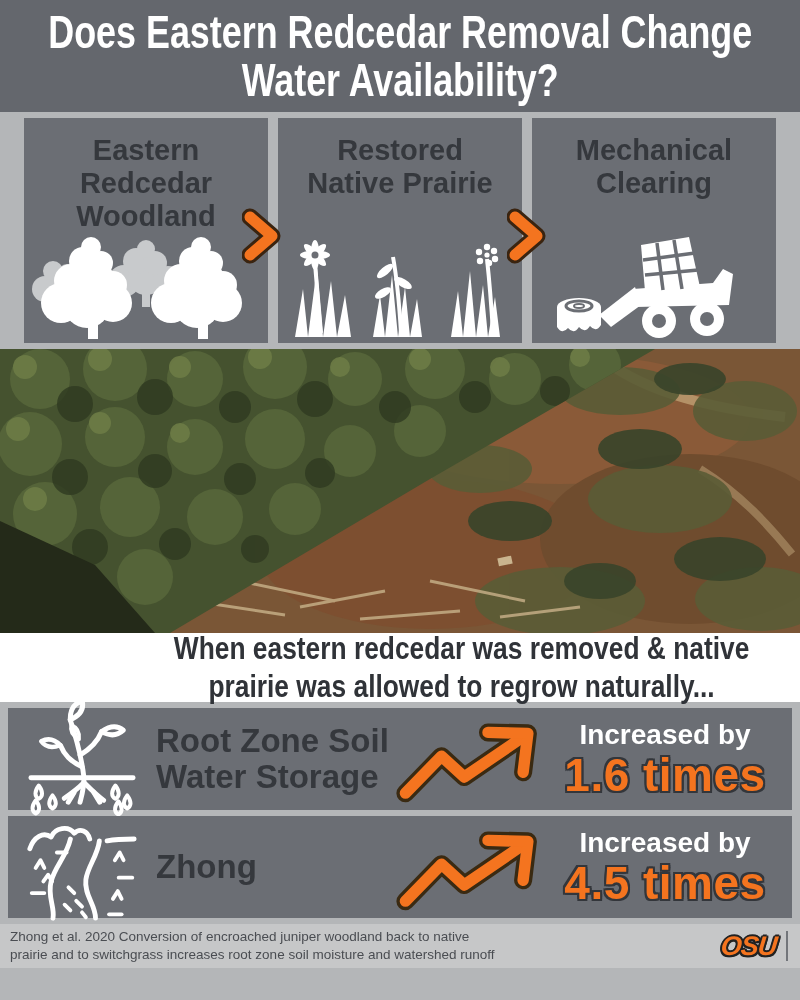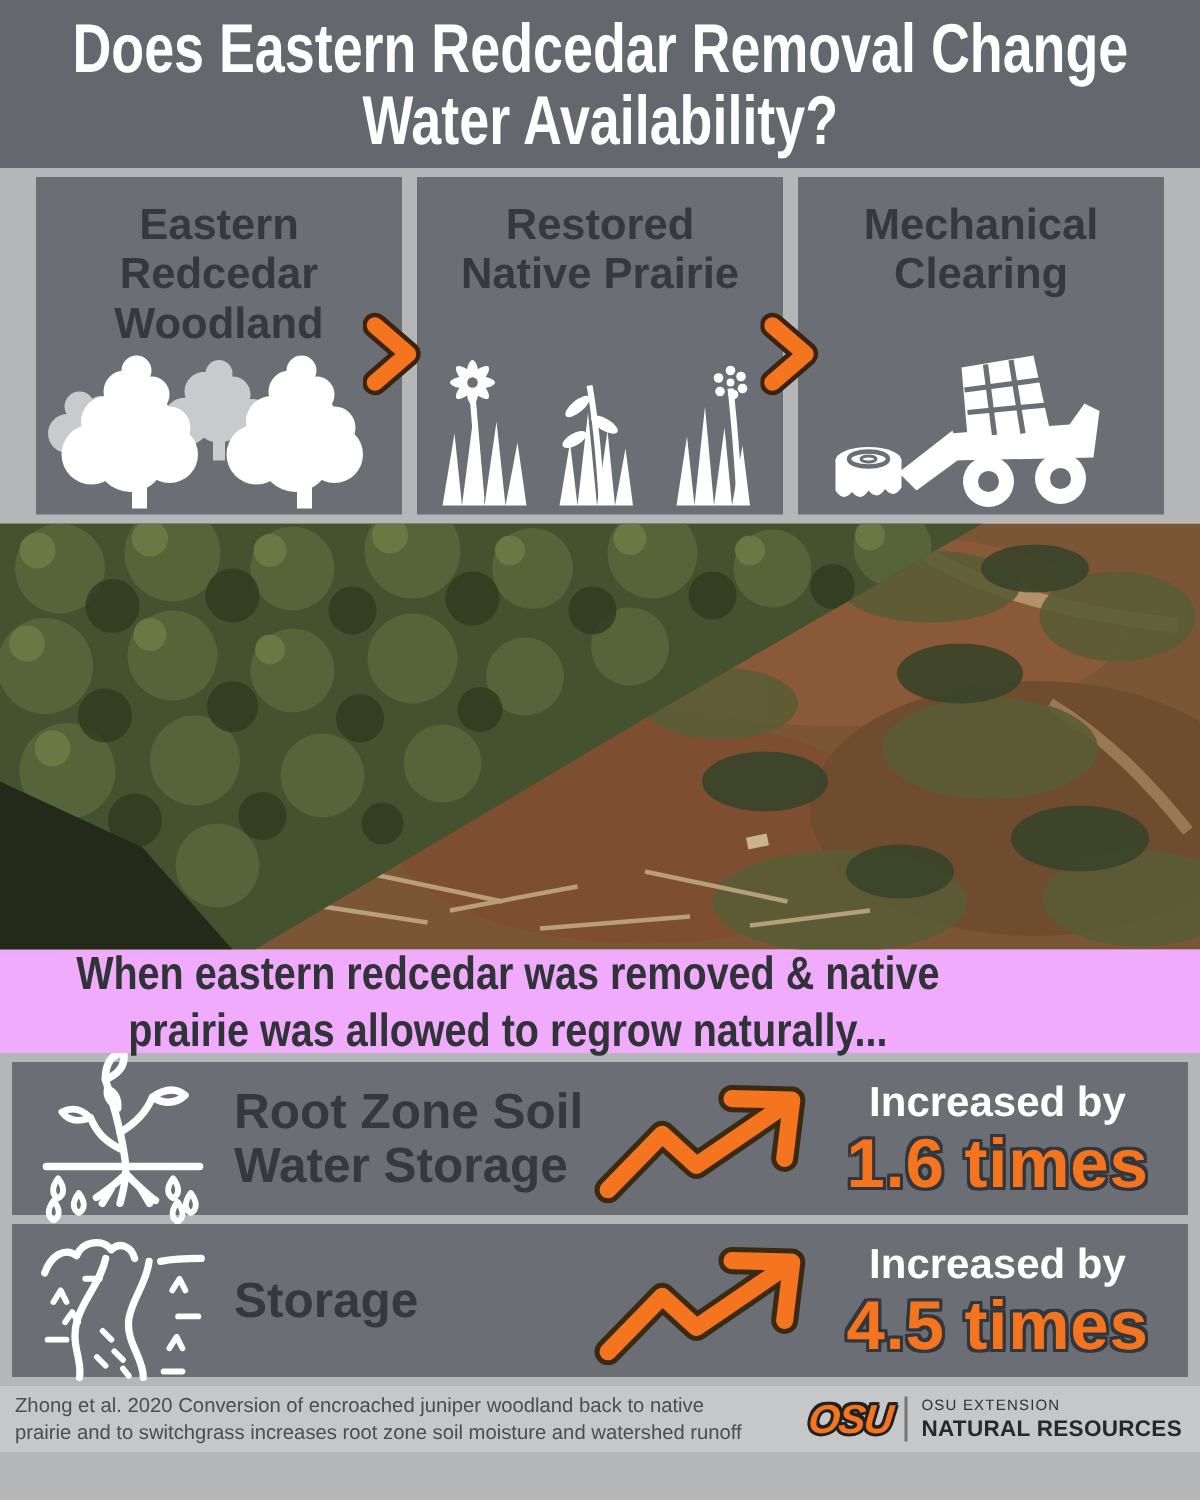--- a/index.html
+++ b/index.html
@@ -23,21 +23,21 @@
   }
   .step-label{font-size:29px;font-weight:bold;color:#35383d;line-height:1.13;padding:0 16px;}
   .step-icon{position:absolute;bottom:2px;left:0;right:0;display:flex;justify-content:center;}
   .flow-arrow{position:absolute;top:96px;width:40px;height:58px;z-index:3;}
   .flow-arrow.a1{left:242px;}
   .flow-arrow.a2{left:507px;}
   
   .photo{height:284px;line-height:0;}
   .photo svg{display:block;}
   
-  .transition-banner{background:#f0abfc;height:69px;display:flex;align-items:center;justify-content:flex-start;}
+  .transition-banner{background:#ffffff;height:69px;display:flex;align-items:center;justify-content:flex-end;}
   .transition-text{
     font-size:31px;font-weight:bold;color:#303338;line-height:1.2;
     text-align:center;white-space:pre;transform:scaleX(0.85);transform-origin:center;
   }
   
   .result-row{margin:6px 8px;background:#6b6e74;height:102px;display:flex;align-items:center;box-sizing:border-box;}
   .result-icon{width:148px;flex-shrink:0;display:flex;justify-content:center;align-items:center;}
   .result-text{width:238px;flex-shrink:0;}
   .result-label{font-size:33px;font-weight:bold;color:#35383d;line-height:1.1;}
   .result-sublabel{font-size:26px;color:#35383d;line-height:1.05;white-space:pre-line;}
@@ -364,21 +364,21 @@
           <path d="M20,74 l5,-7 l4,7"></path>
         <path d="M94,52 l5,-8 l4,8"></path>
           <path d="M98,70 h14"></path>
           <path d="M92,92 l5,-8 l4,8"></path>
           <path d="M88,108 h13"></path>
         <path d="M34,44 h10"></path>
       </g>
     </svg>
   </div>
   <div class="result-text">
-    <div class="result-label">Storage</div>
+    <div class="result-label">Zhong</div>
   </div>
   <div class="trend">
     <svg width="152" height="96" viewBox="0 0 158 100">
       <g fill="none" stroke="#3a2a12" stroke-width="19" stroke-linecap="round" stroke-linejoin="round">
         <path d="M12,86 L50,47 L74,69 L134,28"></path>
         <path d="M99,22 L141,23 L136,64"></path>
       </g>
       <g fill="none" stroke="#f4741f" stroke-width="12" stroke-linecap="round" stroke-linejoin="round">
         <path d="M12,86 L50,47 L74,69 L134,28"></path>
         <path d="M99,22 L141,23 L136,64"></path>
@@ -390,18 +390,14 @@
     <span class="increase-value">4.5 times</span>
   </div>
 </div>
 
 <div class="footer">
   <div class="citation">Zhong et al. 2020 Conversion of encroached juniper woodland back to native
 prairie and to switchgrass increases root zone soil moisture and watershed runoff</div>
   <div class="brand">
     <div class="osu-logo">OSU</div>
     <div class="brand-divider"></div>
-    <div class="org">
-      <div class="org-line1">OSU EXTENSION</div>
-      <div class="org-line2">NATURAL RESOURCES</div>
-    </div>
   </div>
 </div>
 
 </body></html>

